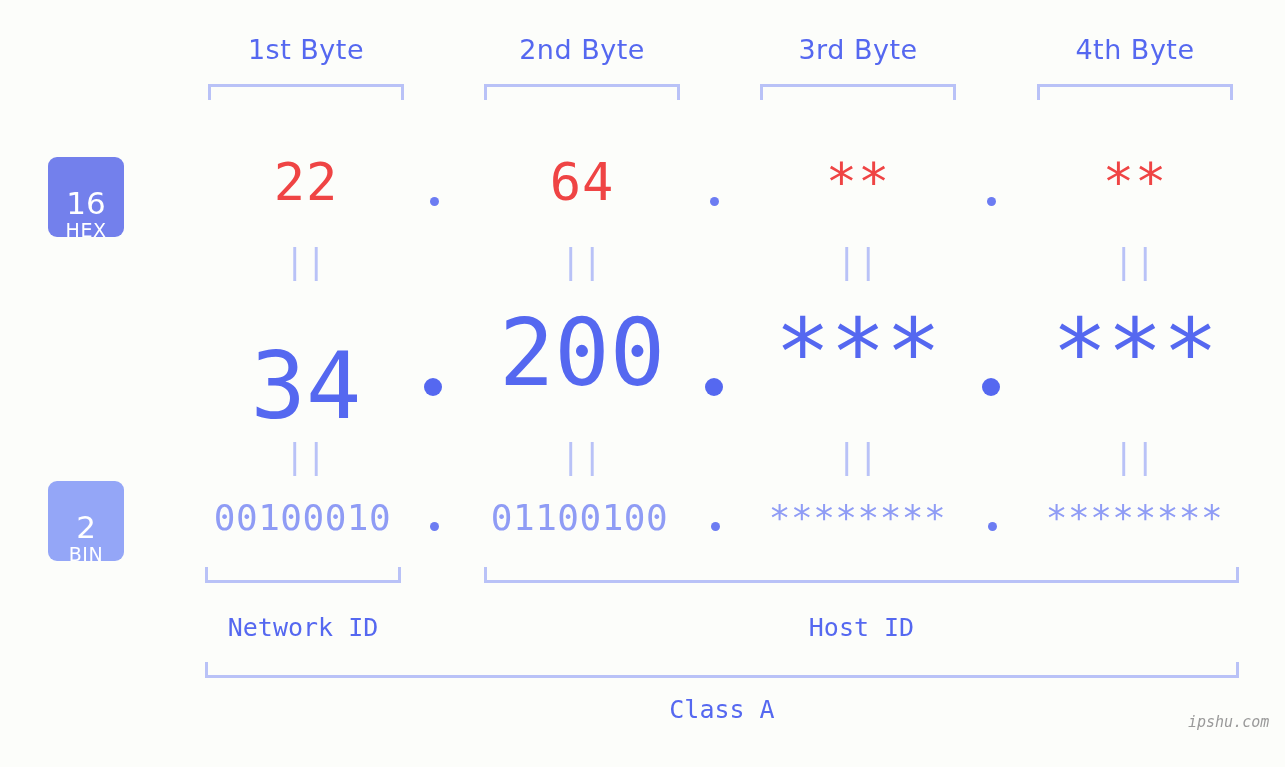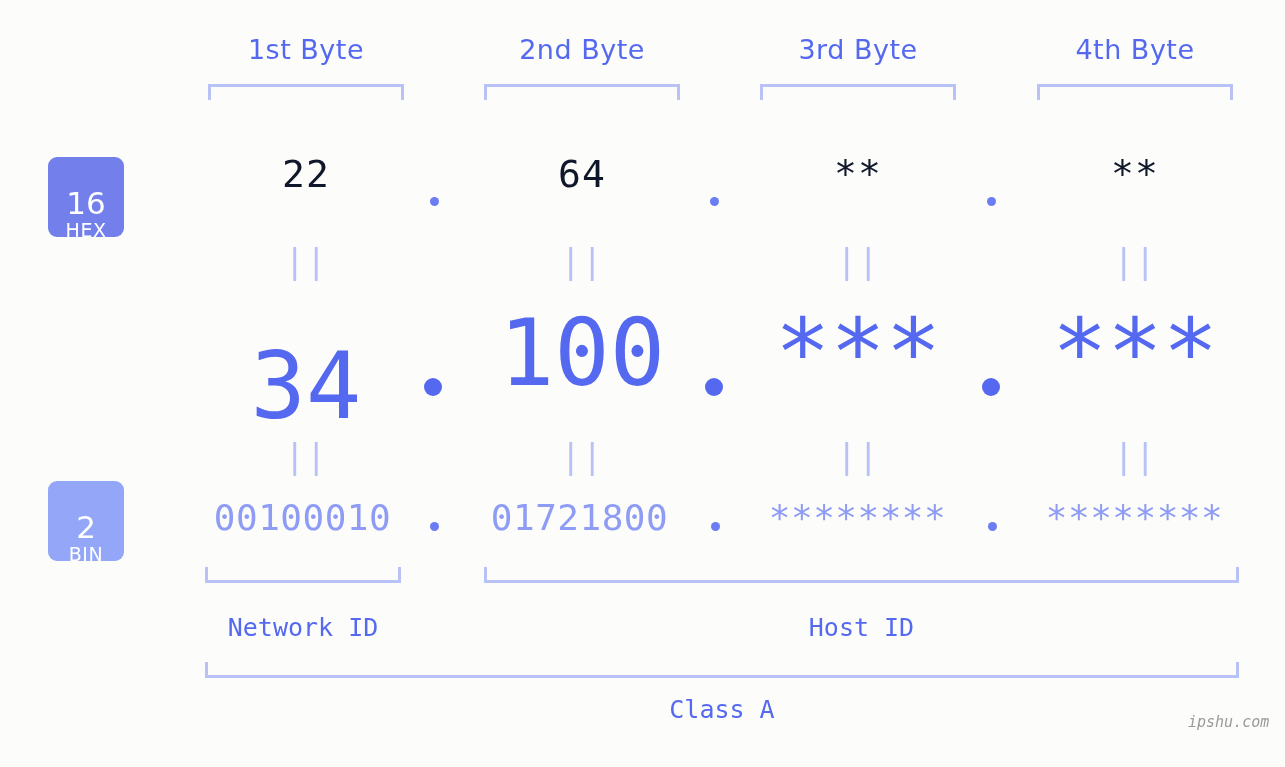--- a/index.html
+++ b/index.html
@@ -53,21 +53,21 @@
   .badge .num{font-size:31px;font-weight:400;margin-bottom:2px;margin-top:33px;}
   .badge .sys{font-size:19px;font-weight:400;letter-spacing:0.5px;}
 
   
   .cell{
     position:absolute;
     text-align:center;
     white-space:nowrap;
     font-family:"DejaVu Sans Mono", monospace;
   }
-  .row-hex .cell{ font-size:38px;color:#0f172a;letter-spacing:1px;}
+  .row-hex .cell{ font-size:52px;color:#ef4444;letter-spacing:1px;}
   .row-dec .cell{ font-size:92px;color:#5568f0;letter-spacing:0px;}
   .row-bin .cell{ font-size:36px;color:#8f9cf5;letter-spacing:0.5px;}
 
   .dot{
     position:absolute;
     border-radius:50%;
     background:#5568f0;
   }
   .dot.small{width:9px;height:9px;background:#6c7cf2;}
   .dot.big{width:18px;height:18px;}
@@ -142,36 +142,36 @@
     <div class="dot small" style="left:987px;top:197px;"></div>
   </div>
 
   <div class="eq" style="left:208px;top:244px;width:196px;text-align:center;">||</div>
   <div class="eq" style="left:484px;top:244px;width:196px;text-align:center;">||</div>
   <div class="eq" style="left:760px;top:244px;width:196px;text-align:center;">||</div>
   <div class="eq" style="left:1037px;top:244px;width:196px;text-align:center;">||</div>
 
   <div class="row-dec">
     <div class="cell" style="left:195px;top:300px;width:222px;margin-top:33px;">34</div>
-    <div class="cell" style="left:471px;top:300px;width:222px;">100</div>
+    <div class="cell" style="left:471px;top:300px;width:222px;">200</div>
     <div class="cell" style="left:747px;top:300px;width:222px;">***</div>
     <div class="cell" style="left:1024px;top:300px;width:222px;">***</div>
     <div class="dot big" style="left:424px;top:378px;"></div>
     <div class="dot big" style="left:705px;top:378px;"></div>
     <div class="dot big" style="left:982px;top:378px;"></div>
   </div>
 
   <div class="eq" style="left:208px;top:439px;width:196px;text-align:center;">||</div>
   <div class="eq" style="left:484px;top:439px;width:196px;text-align:center;">||</div>
   <div class="eq" style="left:760px;top:439px;width:196px;text-align:center;">||</div>
   <div class="eq" style="left:1037px;top:439px;width:196px;text-align:center;">||</div>
 
   <div class="row-bin">
     <div class="cell" style="left:195px;top:497px;width:215px;">00100010</div>
-    <div class="cell" style="left:472px;top:497px;width:215px;">01721800</div>
+    <div class="cell" style="left:472px;top:497px;width:215px;">01100100</div>
     <div class="cell" style="left:750px;top:497px;width:215px;">********</div>
     <div class="cell" style="left:1027px;top:497px;width:215px;">********</div>
     <div class="dot small" style="left:430px;top:522px;"></div>
     <div class="dot small" style="left:711px;top:522px;"></div>
     <div class="dot small" style="left:988px;top:522px;"></div>
   </div>
 
   <div class="bracket up" style="left:205px;top:567px;width:196px;"></div>
   <div class="bracket up" style="left:484px;top:567px;width:755px;"></div>
 

